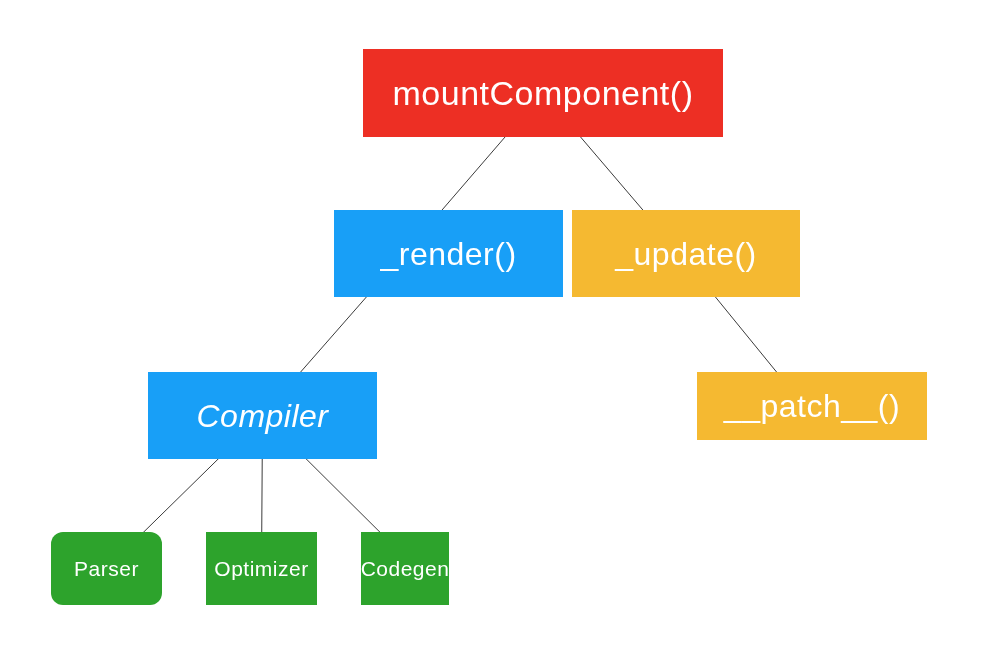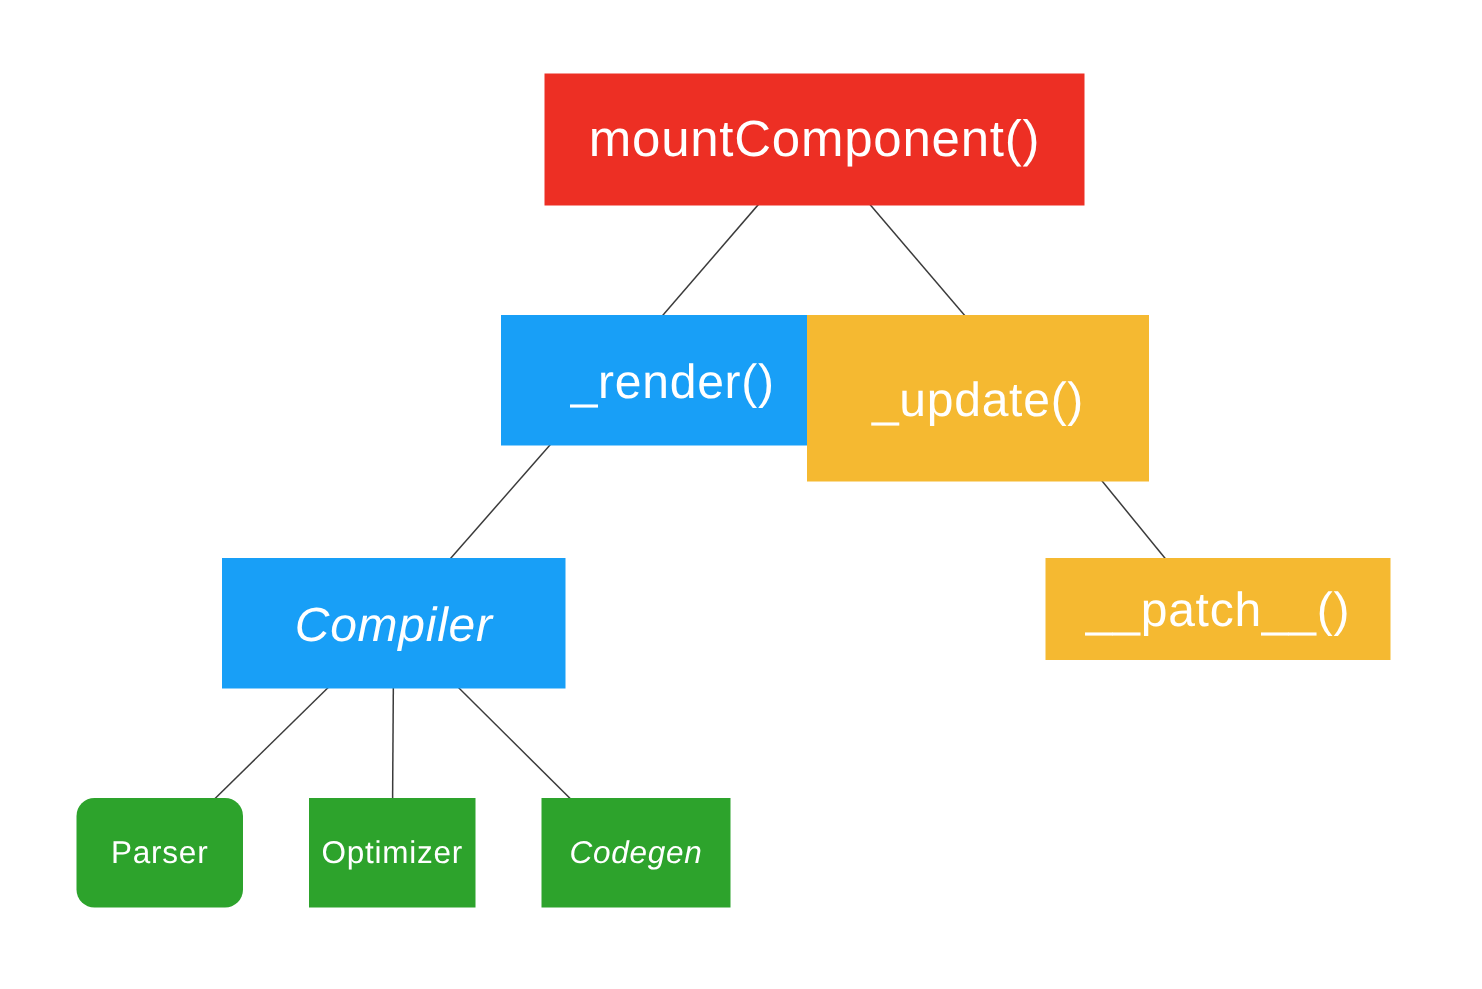--- a/index.html
+++ b/index.html
@@ -51,20 +51,20 @@
       <line x1="543" y1="93" x2="680" y2="253.5" stroke="#3b3b3b" stroke-width="1"></line>
       <line x1="404.5" y1="253.5" x2="262.5" y2="415.5" stroke="#3b3b3b" stroke-width="1"></line>
       <line x1="680" y1="253.5" x2="812" y2="415.5" stroke="#3b3b3b" stroke-width="1"></line>
       <line x1="262.5" y1="415.5" x2="106.5" y2="568.5" stroke="#3b3b3b" stroke-width="1"></line>
       <line x1="262.5" y1="415.5" x2="261.5" y2="568.5" stroke="#3b3b3b" stroke-width="1"></line>
       <line x1="262.5" y1="415.5" x2="416.5" y2="568.5" stroke="#3b3b3b" stroke-width="1"></line>
     </svg>
   <div class="nodes-layer">
       <div class="node" style="left: 363px; top: 49px; width: 360px; height: 88px; background: rgb(237, 47, 36); font-size: 34px; color: rgb(255, 255, 255);">mountComponent()</div>
       <div class="node" style="left: 290px; top: 210px; width: 229px; height: 87px; background: rgb(24, 159, 247); font-size: 32px; color: rgb(255, 255, 255); margin-left: 44px;">_render()</div>
-      <div class="node" style="left: 538px; top: 210px; width: 228px; height: 111px; background: rgb(245, 185, 49); font-size: 32px; color: rgb(255, 255, 255);">_update()</div>
+      <div class="node" style="left: 572px; top: 210px; width: 228px; height: 87px; background: rgb(245, 185, 49); font-size: 32px; color: rgb(255, 255, 255);">_update()</div>
       <div class="node" style="left: 148px; top: 372px; width: 229px; height: 87px; background: rgb(24, 159, 247); font-size: 32px; color: rgb(255, 255, 255); font-style: italic;">Compiler</div>
       <div class="node" style="left: 697px; top: 372px; width: 230px; height: 68px; background: rgb(245, 185, 49); font-size: 32px; color: rgb(255, 255, 255);">__patch__()</div>
       <div class="node" style="left: 51px; top: 532px; width: 111px; height: 73px; background: rgb(45, 163, 44); font-size: 21px; color: rgb(255, 255, 255); border-radius: 12px;">Parser</div>
       <div class="node" style="left: 206px; top: 532px; width: 111px; height: 73px; background: rgb(45, 163, 44); font-size: 21px; color: rgb(255, 255, 255);">Optimizer</div>
-      <div class="node" style="left: 361px; top: 532px; width: 126px; height: 73px; background: rgb(45, 163, 44); font-size: 21px; color: rgb(255, 255, 255); font-style: italic;">Codegen</div>
+      <div class="node" style="left: 361px; top: 532px; width: 88px; height: 73px; background: rgb(45, 163, 44); font-size: 21px; color: rgb(255, 255, 255);">Codegen</div>
     </div>
 </div>
 
 </body></html>

